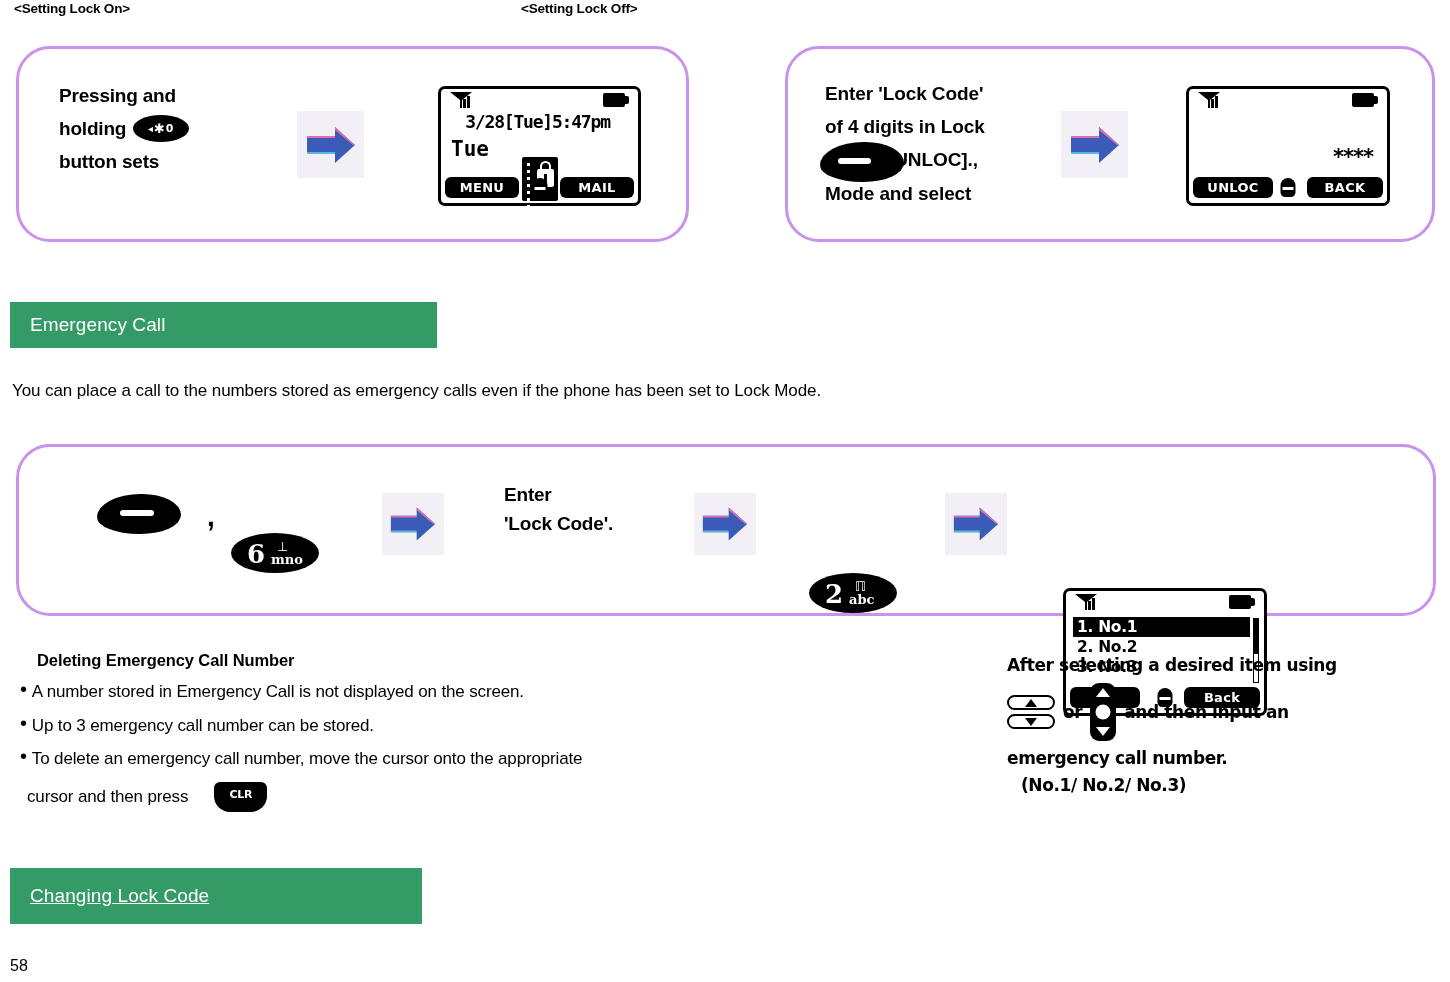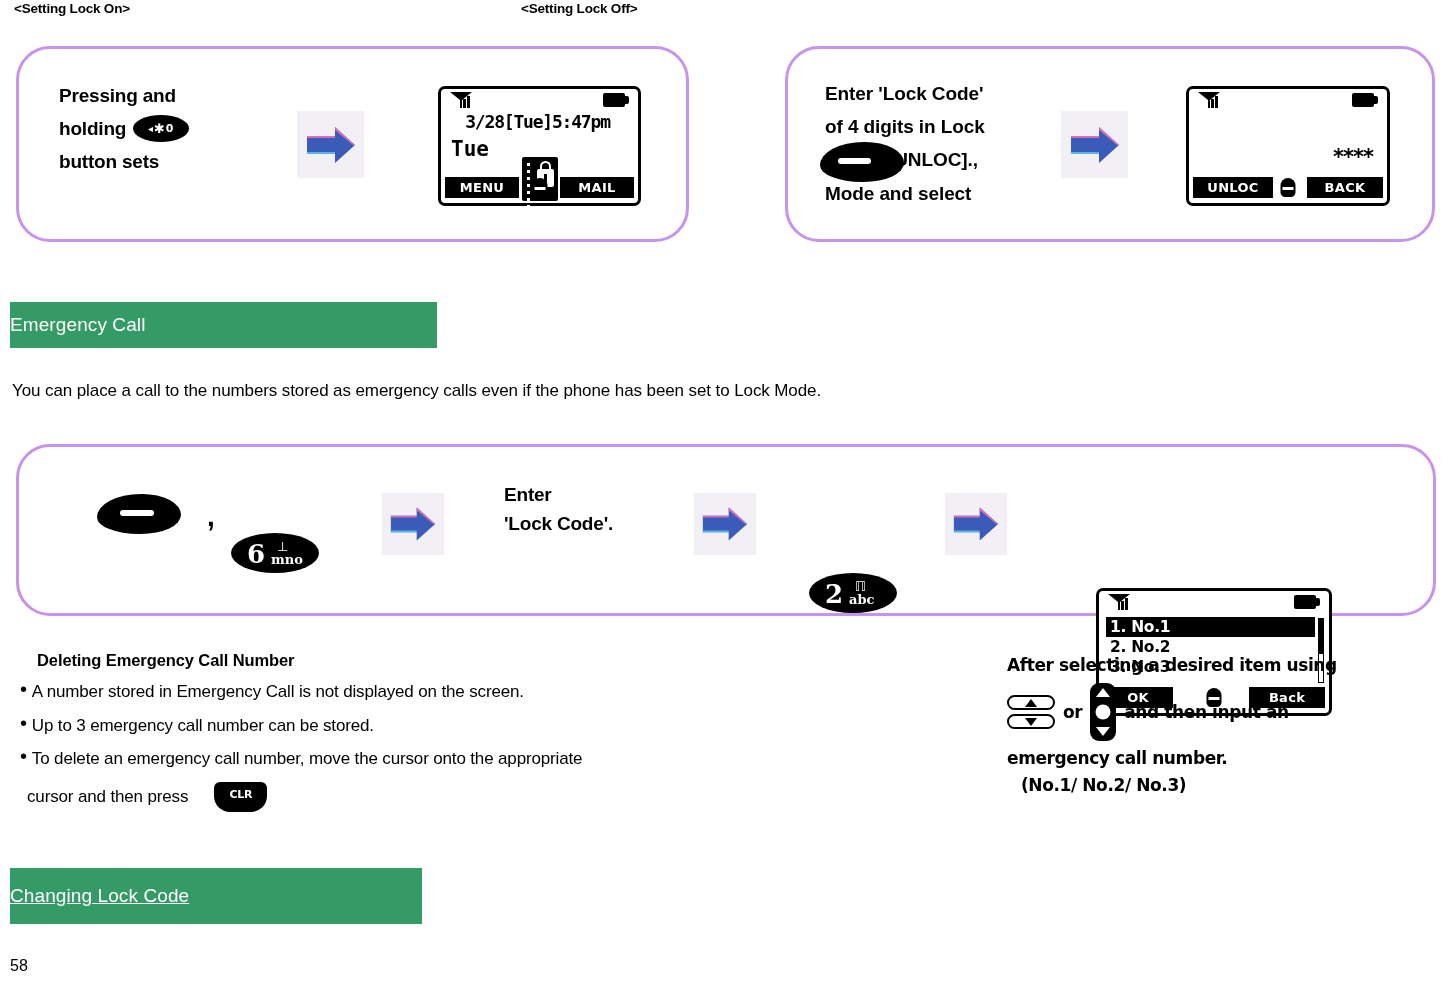--- a/index.html
+++ b/index.html
@@ -97,21 +97,21 @@
     border:2.5px solid #fff; border-bottom:none;
     border-radius:6px 6px 0 0;
   }
   .lcd-lockicon .keyhole {
     position:absolute; right:11px; top:17px; width:3px; height:8px; background:#000;
   }
 
   .softbar { position:absolute; left:4px; right:4px; bottom:4px; height:22px; }
   .softkey {
     position:absolute; top:0; height:21px;
-    background:#000; color:#fff; border-radius:0;
+    background:#000; color:#fff; border-radius:6px;
     font-size:13px; font-weight:bold;
     display:flex; align-items:center; justify-content:center;
     font-family:"DejaVu Sans", sans-serif;
     letter-spacing:0.3px;
   }
   .softkey.left { left:0; }
   .softkey.right { right:0; }
   .soft-center {
     position:absolute; left:50%; transform:translateX(-50%); top:1px;
     width:15px; height:19px; background:#000;
@@ -186,20 +186,21 @@
     display:flex; align-items:center; justify-content:center;
     padding-bottom:6px;
     font-family:"DejaVu Sans", sans-serif;
   }
 
   
   .section-bar {
     background:#349a66;
     color:#fff;
     display:flex; align-items:center;
+    padding-left:20px;
     font-size:19px;
     letter-spacing:0.1px;
   }
 
   
   .body-line {
     font-size:17px;
     letter-spacing:-0.1px;
     white-space:nowrap;
   }
@@ -400,21 +401,21 @@
   </div>
 
   <div class="abs arrow-chip small" style="left:926px; top:46px;">
     <svg width="48" height="40" viewBox="0 0 52 42">
       <path d="M2 12 H30 V3 L50 21 L30 39 V30 H2 Z" fill="#3a5cb8"></path>
       <path d="M2 12 H30 V3 L50 21 L48 21 L30 6 V14 H2 Z" fill="#d86fb4"></path>
       <path d="M2 28 H30 V30 H2 Z" fill="#59b6e0"></path>
     </svg>
   </div>
 
-  <div class="abs lcd" style="left:1077px; top:21px; width:236px; height:128px;">
+  <div class="abs lcd" style="left:1044px; top:21px; width:204px; height:128px;">
     <div class="sig-icon">
       <svg width="26" height="18" viewBox="0 0 26 18">
         <path d="M1 1 H23 L13 9 V17 H11 V9 Z" fill="#000"></path>
         <rect x="14" y="8" width="3" height="9" fill="#000"></rect>
         <rect x="18" y="5" width="3" height="12" fill="#000"></rect>
       </svg>
     </div>
     <div class="bat-icon">
       <div class="body"></div>
         <div class="tip"></div>

